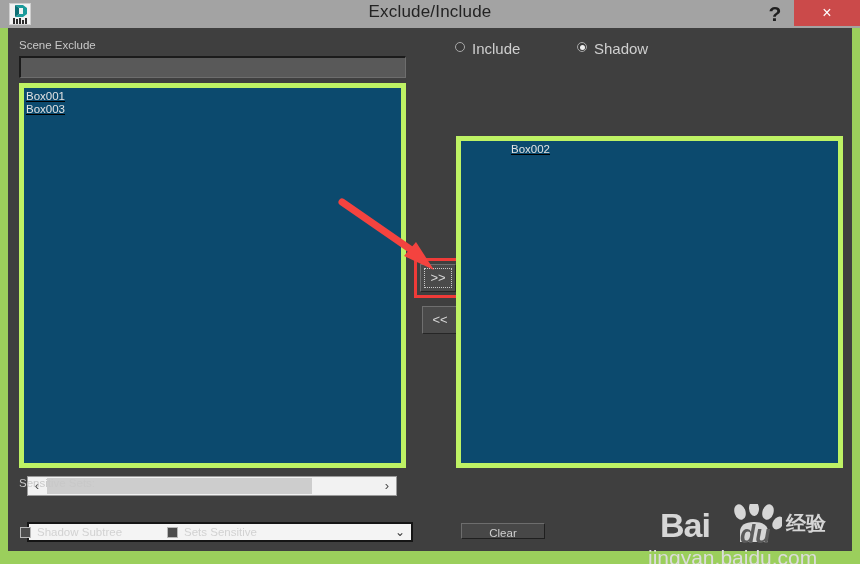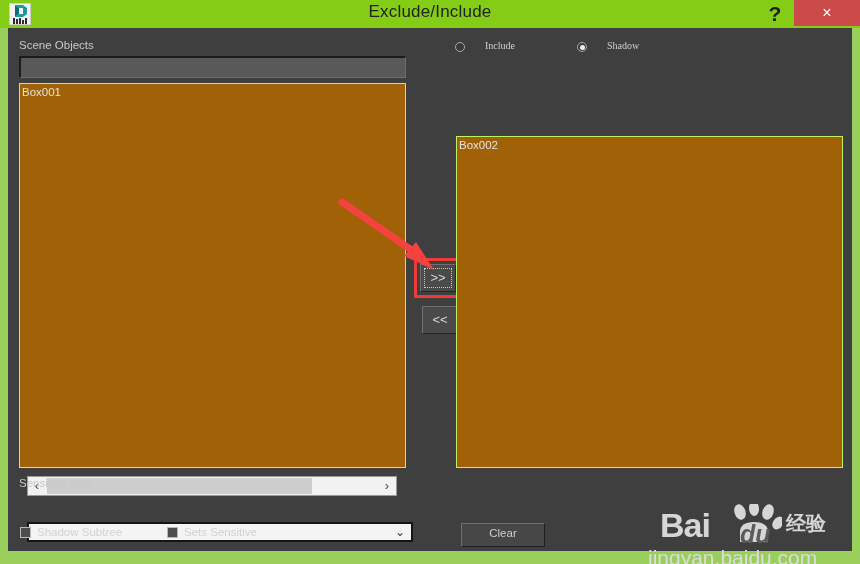--- a/index.html
+++ b/index.html
@@ -21,21 +21,21 @@
     height: 564px;
     background: #9bcf5c;
   }
 
   
   #titlebar {
     position: absolute;
     left: 0; top: 0;
     width: 860px;
     height: 28px;
-    background: #84cc16;
+    background: #a3a3a3;
   }
   #app-icon {
     position: absolute;
     left: 9px; top: 3px;
     width: 22px; height: 22px;
     background: #f2f2f2;
     border: 1px solid #cfcfcf;
     box-sizing: border-box;
     overflow: hidden;
   }
@@ -104,24 +104,25 @@
     border-top: 2px solid #1b1b1b;
     border-left: 2px solid #1b1b1b;
     border-right: 1px solid #6d6d6d;
     border-bottom: 1px solid #6d6d6d;
     box-sizing: border-box;
   }
 
   
   .listbox {
     position: absolute;
-    background: #a16207;
-    border: 1px solid #bef264;
+    background: #0c4a6e;
+    border: 5px solid #bef264;
     box-sizing: border-box;
     overflow: hidden;
+    text-decoration: underline;
   }
   .listbox .row {
     font-size: 11.5px;
     color: #e2e2e2;
     padding: 0 2px;
     line-height: 13px;
     white-space: nowrap;
   }
   .listbox .rows-wrap {
     padding-top: 2px;
@@ -218,25 +219,24 @@
   .radio-row.on .dot::after {
     content: "";
     position: absolute;
     left: 1.5px; top: 1.5px;
     width: 5px; height: 5px;
     border-radius: 50%;
     background: #efefef;
   }
   .radio-row .lbl {
     position: absolute;
-    left: 30px; top: 0px;
-    font-size: 10px;
+    left: 17px; top: 0px;
+    font-size: 15px;
     color: #cfcfcf;
     white-space: nowrap;
-    font-family: Liberation Serif, serif;
   }
 
   
   #mode-group {
     position: absolute;
     left: 456px; top: 58px;
     width: 387px; height: 73px;
     background: #434343;
     border: 1px solid #2a2a2a;
     box-sizing: border-box;
@@ -276,21 +276,21 @@
     width: 48px; height: 40px;
     border: 3px solid #ef3b38;
     box-sizing: border-box;
     pointer-events: none;
   }
 
   
   #clear-button {
     position: absolute;
     left: 453px; top: 495px;
-    width: 84px; height: 24px;
+    width: 84px; height: 16px;
     background: #474747;
     border-top: 1px solid #6d6d6d;
     border-left: 1px solid #6d6d6d;
     border-right: 1px solid #1f1f1f;
     border-bottom: 1px solid #1f1f1f;
     box-sizing: border-box;
     color: #cfcfcf;
     font-size: 11.5px;
     line-height: 18px;
     text-align: center;
@@ -373,29 +373,30 @@
 
     <div id="title-text">Exclude/Include</div>
 
     <div id="help-button">?</div>
 
     <div id="close-button">×</div>
   </div>
 
   <div id="dialog-body">
 
-    <div class="panel-label" style="left:11px; top:11px;">Scene Objects</div>
+    <div class="panel-label" style="left:11px; top:11px;">Scene Exclude</div>
 
     <div class="sunken-input" style="left:11px; top:28px; width:387px; height:22px;">
       <span style="position:absolute;left:4px;top:3px;font-size:11.5px;color:#e2e2e2;" title=""></span>
     </div>
 
     <div class="listbox" style="left:11px; top:55px; width:387px; height:385px;">
       <div class="rows-wrap">
         <div class="row">Box001</div>
+        <div class="row">Box003</div>
       </div>
     </div>
 
     <div id="left-hscroll">
       <div class="arrow left">‹</div>
       <div class="thumb"></div>
       <div class="arrow right">›</div>
     </div>
 
     <div class="panel-label" style="left:11px; top:449px;">Sensitive Sets:</div>
@@ -435,21 +436,21 @@
       <span class="dot"></span>
       <span class="lbl">Include</span>
     </div>
 
     <div class="radio-row on" style="left:569px; top:12px;">
       <span class="dot"></span>
       <span class="lbl">Shadow</span>
     </div>
 
 
-    <div class="listbox" style="left:448px; top:108px; width:387px; height:332px;">
+    <div class="listbox" style="left:448px; top:108px; width:387px; height:332px;padding-left:48px;">
       <div class="rows-wrap">
         <div class="row">Box002</div>
       </div>
     </div>
 
     <div id="clear-button">Clear</div>
 
     <div id="watermark">
       <div id="wm-top">Bai</div>
       <svg id="wm-paw" viewBox="0 0 52 40">

